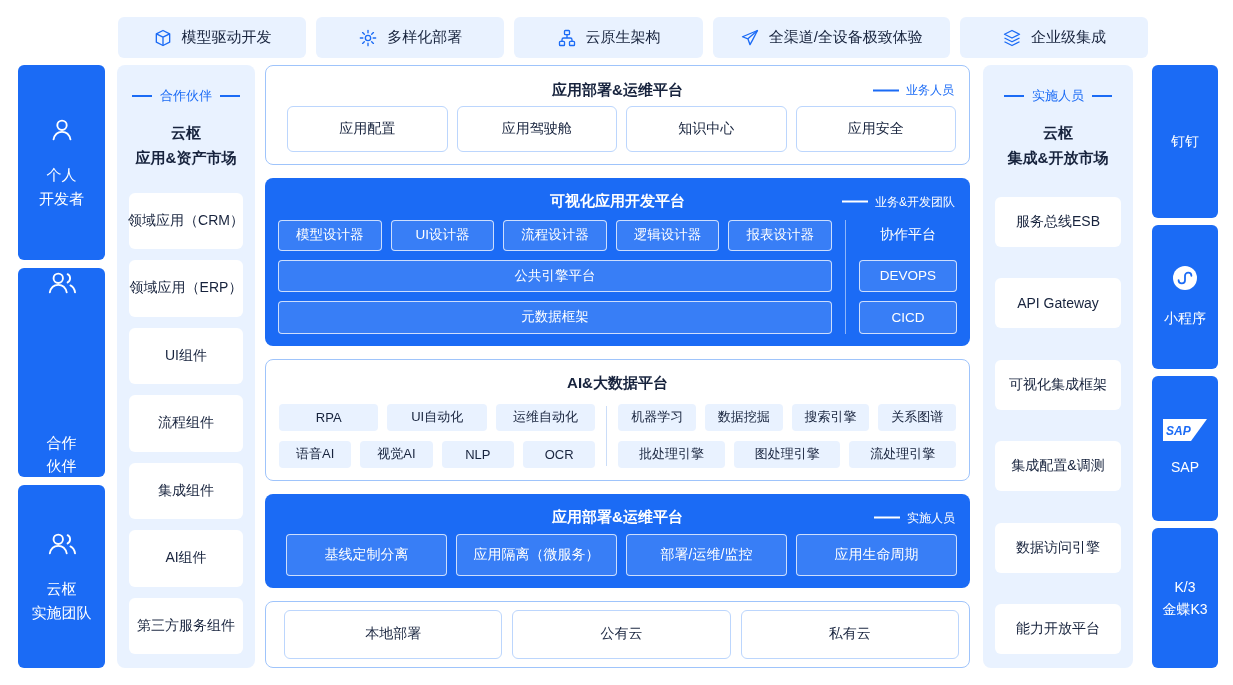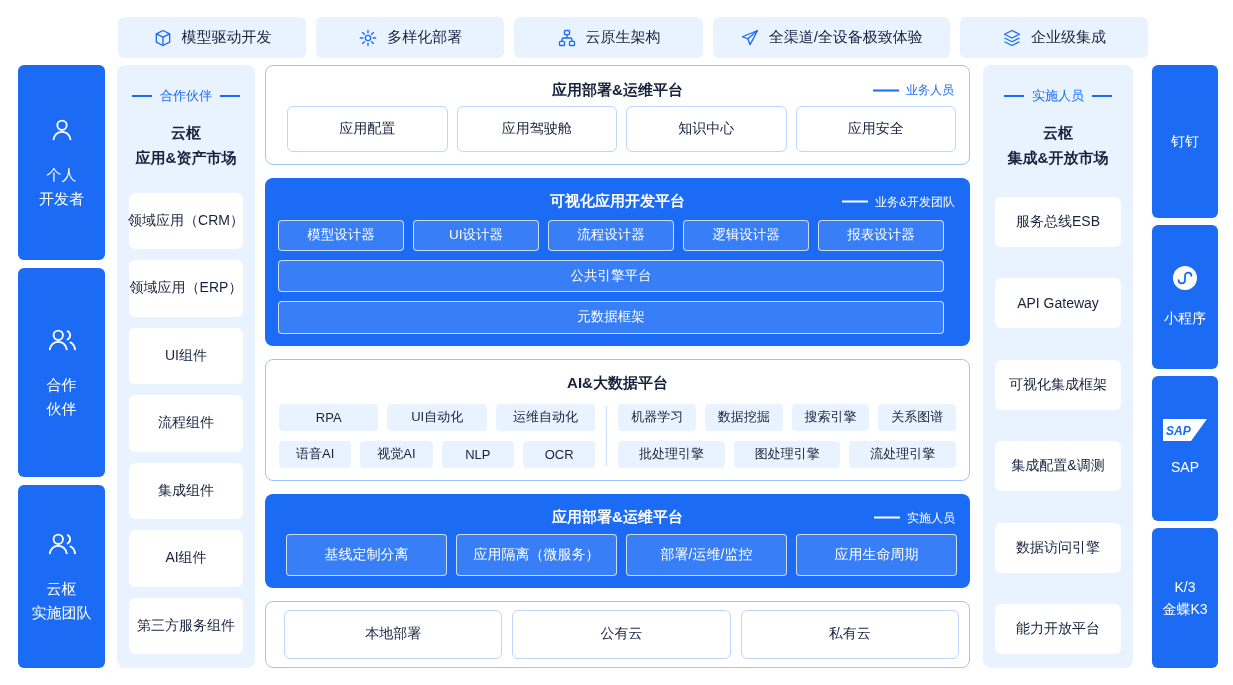--- a/index.html
+++ b/index.html
@@ -14,21 +14,21 @@
   .badge.wide { flex:1.26; }
   .bicon { width:20px; height:20px; color:#1B6BF5; display:flex; align-items:center; }
   .bicon svg { width:20px; height:20px; }
 
   
   .body-row { position:absolute; left:18px; top:65px; width:1200px; height:603px; display:flex; }
 
   
   .roles-col { width:87px; margin-right:12px; display:flex; flex-direction:column; gap:8px; }
   .role-box { background:#1B6BF5; border-radius:6px; color:#fff; display:flex; flex-direction:column; align-items:center; justify-content:center; gap:12px; font-size:15px; text-align:center; line-height:1.55; }
-  .role-box.r1 { flex:195 0 0; } .role-box.r2 { flex:209 0 0; } .role-box.r3 { flex:183 0 0; }
+  .role-box.r1 { flex:195 0 0; } .role-box.r2 { flex:209 0 0;justify-content:space-between; } .role-box.r3 { flex:183 0 0; }
 
   
   .market-panel { background:#E9F2FF; border-radius:8px; padding:22px 12px 14px; display:flex; flex-direction:column; }
   .market-panel.left { width:138px; margin-right:10px; }
   .market-panel.right { width:150px; margin-right:19px; }
   .tag { display:flex; align-items:center; justify-content:center; gap:8px; color:#1B6BF5; font-size:13px; white-space:nowrap; }
   .tag .dash { width:20px; height:1.5px; background:#1B6BF5; flex:none; }
   .panel-title { margin-top:16px; display:flex; flex-direction:column; text-align:center; font-weight:700; font-size:15px; line-height:1.65; }
   .panel-items { margin-top:22px; flex:1; display:flex; flex-direction:column; gap:11px; }
   .market-panel.right .panel-items { margin-top:26px; gap:0; justify-content:space-between; }
@@ -225,20 +225,25 @@
             <div class="dev-row">
               <div class="blue-btn">模型设计器</div>
               <div class="blue-btn">UI设计器</div>
               <div class="blue-btn">流程设计器</div>
               <div class="blue-btn">逻辑设计器</div>
               <div class="blue-btn">报表设计器</div>
             </div>
             <div class="blue-btn">公共引擎平台</div>
             <div class="blue-btn">元数据框架</div>
           </div>
+          <div class="dev-right">
+            <div class="collab-title">协作平台</div>
+            <div class="blue-btn">DEVOPS</div>
+            <div class="blue-btn">CICD</div>
+          </div>
         </div>
       </section>
 
       <section class="outline-section sec-ai">
         <div class="sec-head">
           <span class="sec-title">AI&amp;大数据平台</span>
         </div>
         <div class="ai-grid">
           <div class="ai-left">
             <div class="ai-row">

